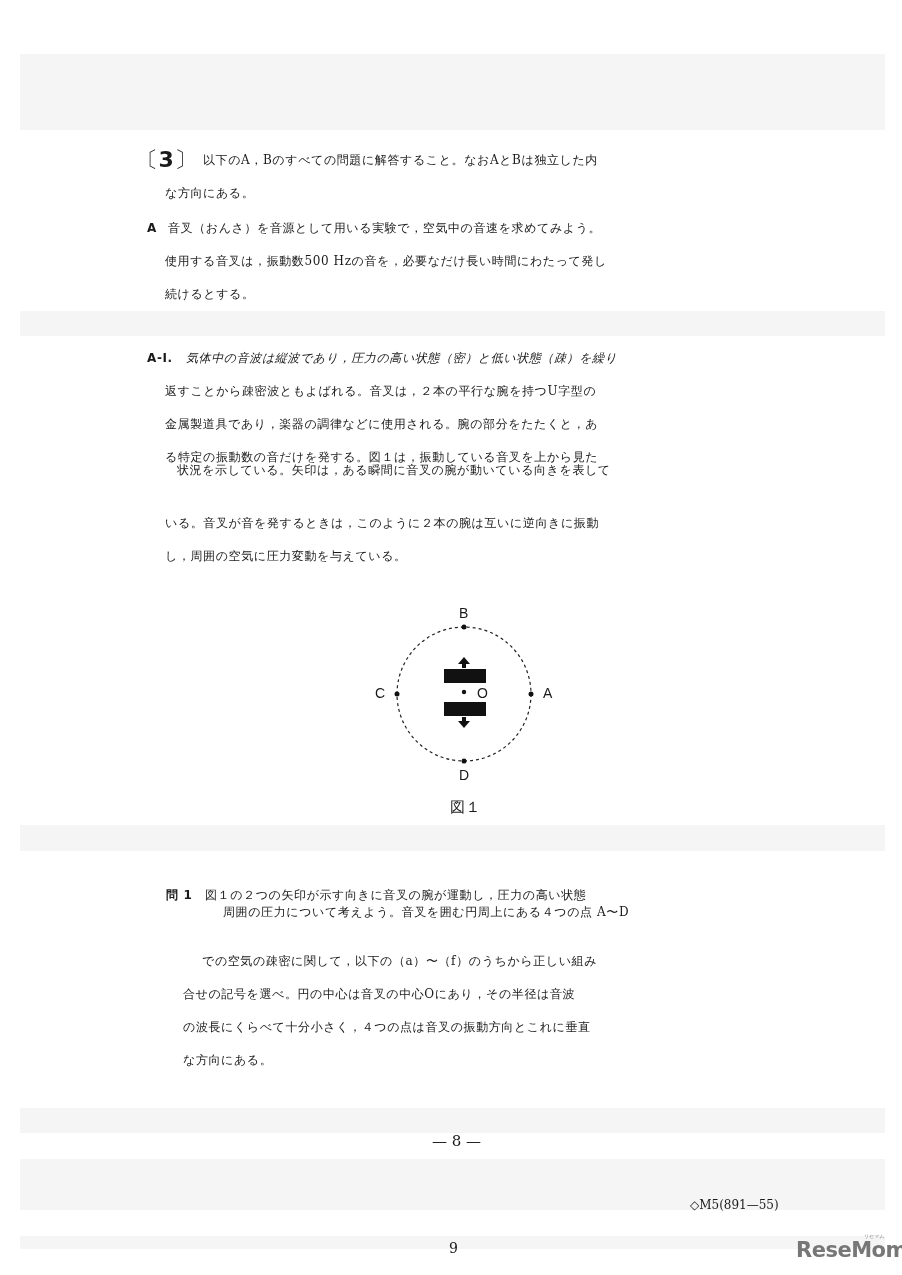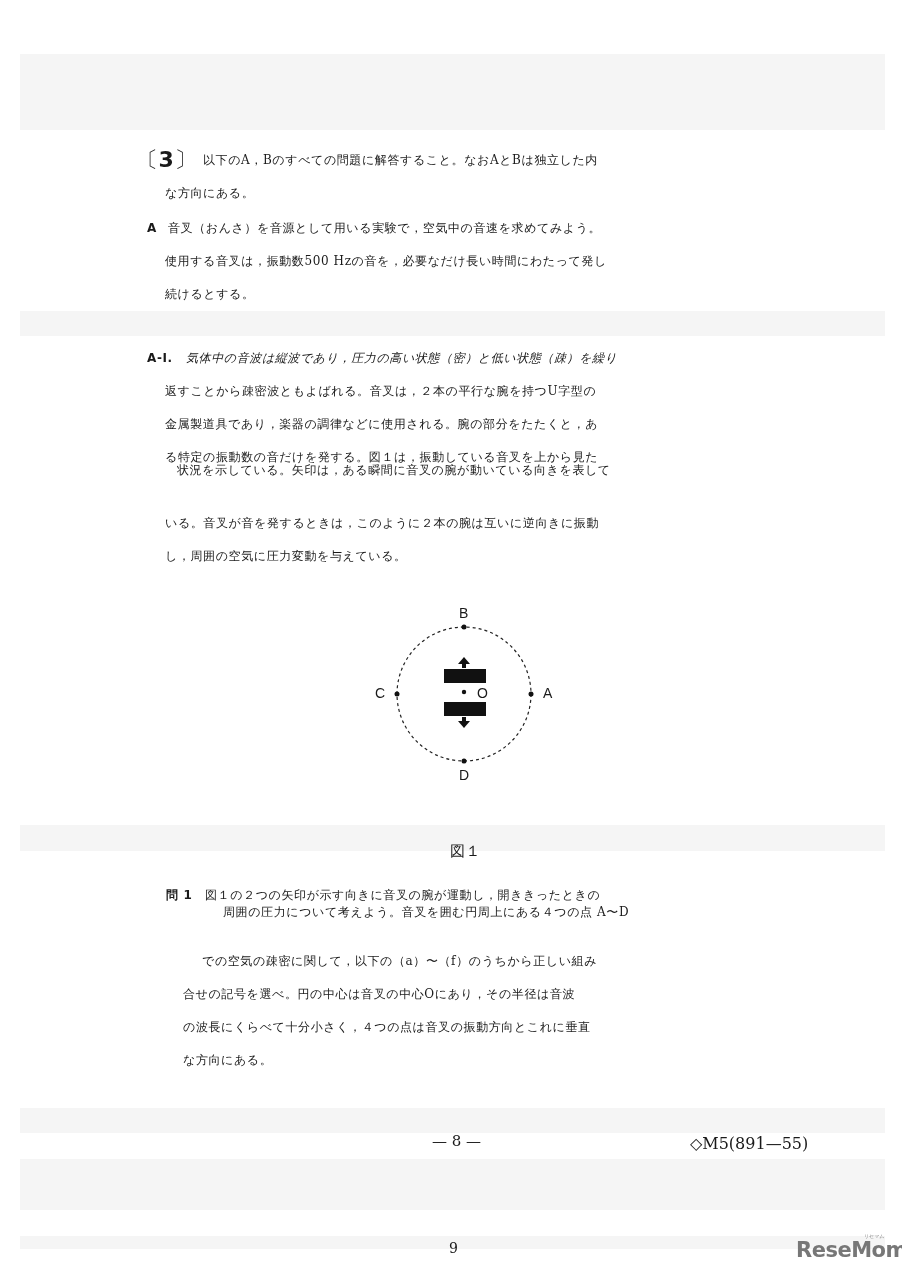--- a/index.html
+++ b/index.html
@@ -122,29 +122,29 @@
     <g>
       <rect x="462" y="717" width="4" height="5" fill="#111"></rect>
       <polygon points="458,721 464,728 470,721" fill="#111"></polygon>
     </g>
   </svg>
   <div class="fig-label" style="left:459px;top:606px;">B</div>
   <div class="fig-label" style="left:459px;top:768px;">D</div>
   <div class="fig-label" style="left:375px;top:686px;">C</div>
   <div class="fig-label" style="left:543px;top:686px;">A</div>
   <div class="fig-label" style="left:477px;top:686px;">O</div>
-  <div class="line" style="left:450px;top:797px;font-size:15px;margin-top:44px;">図１</div>
+  <div class="line" style="left:450px;top:797px;font-size:15px;">図１</div>
 </div>
 
 <div class="line label" style="left:166px;top:885px;">問 1</div>
-<div class="line" style="left:205px;top:885px;">図１の２つの矢印が示す向きに音叉の腕が運動し，開ききったときの</div>
+<div class="line" style="left:205px;top:885px;">図１の２つの矢印が示す向きに音叉の腕が運動し，圧力の高い状態</div>
 <div class="line" style="left:183px;top:902px;margin-left:40px;">周囲の圧力について考えよう。音叉を囲む円周上にある４つの点 A〜D</div>
 <div class="line" style="left:183px;top:951px;margin-left:19px;">での空気の疎密に関して，以下の（a）〜（f）のうちから正しい組み</div>
 <div class="line" style="left:183px;top:984px;">合せの記号を選べ。円の中心は音叉の中心Oにあり，その半径は音波</div>
 <div class="line" style="left:183px;top:1017px;">の波長にくらべて十分小さく，４つの点は音叉の振動方向とこれに垂直</div>
 <div class="line" style="left:183px;top:1050px;">な方向にある。</div>
 
 <div class="footer" style="left:432px;top:1132px;font-size:15px;">— 8 —</div>
-<div class="footer" style="left:690px;top:1134px;font-size:16px;">◇M5(891—55)</div>
+<div class="footer" style="left:690px;top:1198px;font-size:12px;">◇M5(891—55)</div>
 <div class="footer" style="left:449px;top:1240px;font-size:14px;">9</div>
 
 <div class="logo">ReseMom</div>
 <div class="logo-ruby">リセマム</div>
 
 </body></html>

